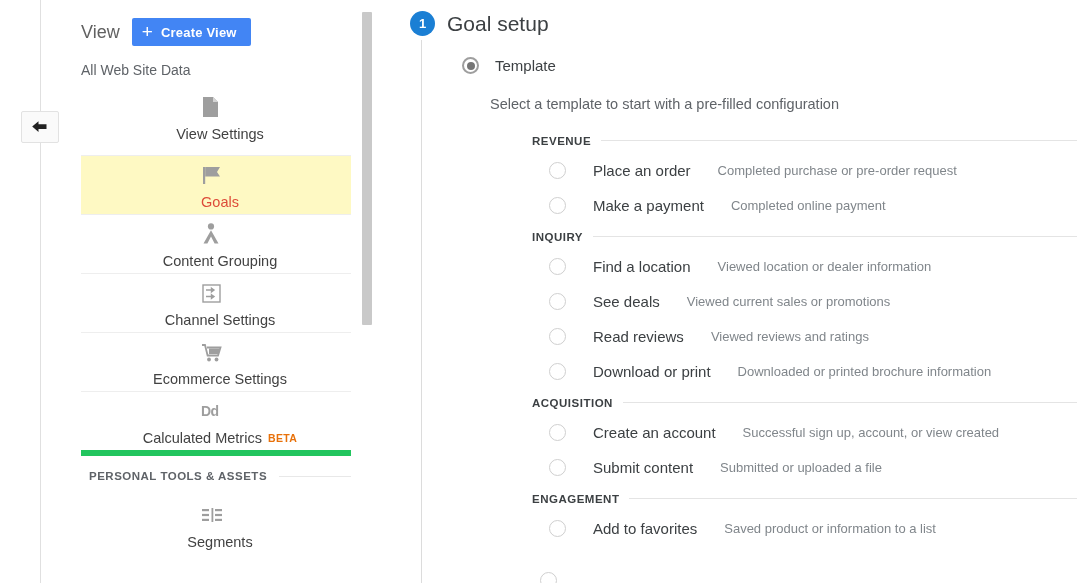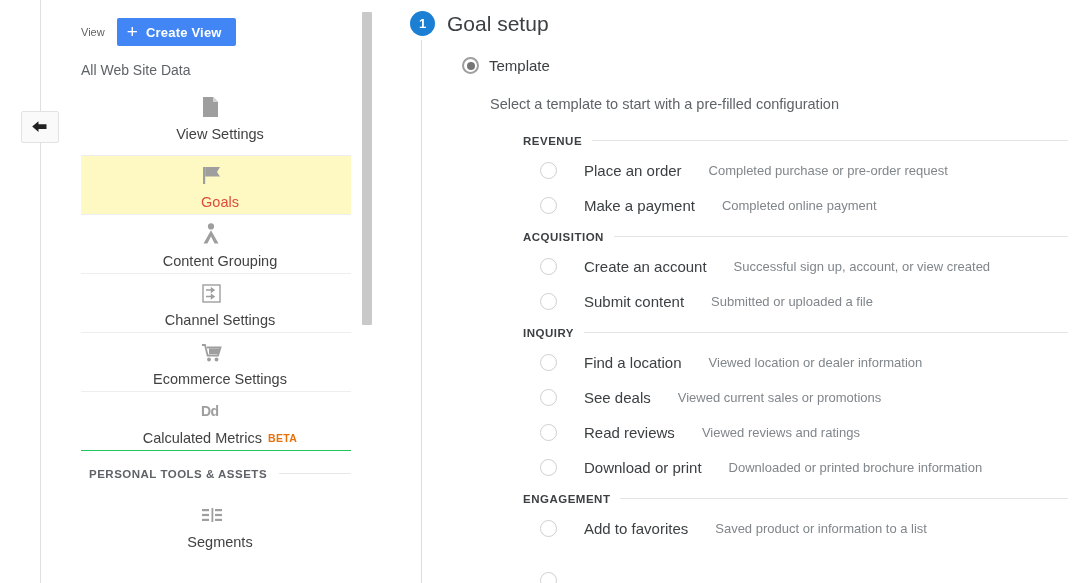--- a/index.html
+++ b/index.html
@@ -32,21 +32,21 @@
 
   
   .sidebar {
     position: absolute; left: 60px; top: 0; width: 300px; height: 583px;
     background: #fff;
   }
   .view-row {
     position: absolute; left: 21px; top: 18px;
     display: flex; align-items: center; gap: 12px;
   }
-  .view-label { font-size: 11px; color: #616161; }
+  .view-label { font-size: 18px; color: #616161; }
   .create-view-btn {
     background: #4285f4;
     color: #fff;
     font-size: 13px; font-weight: bold;
     padding: 0 14px 0 10px;
     height: 28px;
     border: none; border-radius: 2px;
     display: flex; align-items: center; gap: 8px;
     cursor: pointer;
     letter-spacing: .2px;
@@ -79,21 +79,21 @@
   .beta-tag {
     font-size: 10.5px; font-weight: bold; color: #e8710a;
     letter-spacing: .4px; margin-left: 6px; vertical-align: 1px;
   }
   .dd-glyph {
     font-size: 14px; font-weight: bold; color: #9e9e9e;
     letter-spacing: -0.5px;
   }
   .section-head {
     display: flex; align-items: center; gap: 12px;
-    border-top: 1px solid #22c55e;
+    border-top: 6px solid #22c55e;
     height: 46px; padding-left: 8px;
   }
   .section-head-text {
     font-size: 11.5px; font-weight: bold; color: #5f6368; letter-spacing: .5px;
     white-space: nowrap;
   }
   .section-head-rule { flex: 1; height: 1px; background: #e8e8e8; }
 
   
   .sb-track {
@@ -122,21 +122,21 @@
     color: #fff; font-size: 13px; font-weight: bold;
     display: flex; align-items: center; justify-content: center;
   }
   .step-title {
     position: absolute; left: 47px; top: 12px;
     font-size: 21px; color: #3c4043; font-weight: normal;
   }
 
   .template-row {
     position: absolute; left: 62px; top: 57px;
-    display: flex; align-items: center; gap: 10px;
+    display: flex; align-items: center; gap: 16px;
   }
   .template-label { font-size: 15px; color: #3c4043; }
   .template-desc {
     position: absolute; left: 90px; top: 96px;
     font-size: 14.5px; color: #5f6368;
   }
 
   
   .radio {
     width: 17px; height: 17px; border-radius: 50%;
@@ -145,21 +145,21 @@
     flex: 0 0 17px; cursor: pointer;
   }
   .radio.checked { border-color: #9e9e9e; }
   .radio.checked::after {
     content: ""; width: 8px; height: 8px; border-radius: 50%;
     background: #757575;
   }
   .radio.unchecked { border-width: 1.5px; border-color: #cfcfcf; }
 
   
-  .groups { position: absolute; left: 123px; top: 128px; width: 545px; }
+  .groups { position: absolute; left: 132px; top: 128px; width: 545px; }
   .group { margin-bottom: 1px; }
   .group-head { display: flex; align-items: center; gap: 10px; height: 25px; }
   .group-title {
     font-size: 11.5px; font-weight: bold; color: #3c4043;
     letter-spacing: .5px; white-space: nowrap;
   }
   .group-rule { flex: 1; height: 1px; background: #e4e4e4; }
 
   .option {
     display: flex; align-items: center; gap: 27px;
@@ -317,59 +317,59 @@
         </div>
         <div class="option">
           <span class="radio unchecked"></span>
           <span class="option-label">Make a payment</span>
           <span class="option-desc">Completed online payment</span>
         </div>
       </div>
 
       <div class="group">
         <div class="group-head">
+          <span class="group-title">INQUIRY</span>
+          <span class="group-rule"></span>
+        </div>
+        <div class="option">
+          <span class="radio unchecked"></span>
+          <span class="option-label">Find a location</span>
+          <span class="option-desc">Viewed location or dealer information</span>
+        </div>
+        <div class="option">
+          <span class="radio unchecked"></span>
+          <span class="option-label">See deals</span>
+          <span class="option-desc">Viewed current sales or promotions</span>
+        </div>
+        <div class="option">
+          <span class="radio unchecked"></span>
+          <span class="option-label">Read reviews</span>
+          <span class="option-desc">Viewed reviews and ratings</span>
+        </div>
+        <div class="option">
+          <span class="radio unchecked"></span>
+          <span class="option-label">Download or print</span>
+          <span class="option-desc">Downloaded or printed brochure information</span>
+        </div>
+      </div>
+
+      <div class="group">
+        <div class="group-head">
           <span class="group-title">ACQUISITION</span>
           <span class="group-rule"></span>
         </div>
         <div class="option">
           <span class="radio unchecked"></span>
           <span class="option-label">Create an account</span>
           <span class="option-desc">Successful sign up, account, or view created</span>
         </div>
         <div class="option">
           <span class="radio unchecked"></span>
           <span class="option-label">Submit content</span>
           <span class="option-desc">Submitted or uploaded a file</span>
-        </div>
-      </div>
-
-      <div class="group">
-        <div class="group-head">
-          <span class="group-title">INQUIRY</span>
-          <span class="group-rule"></span>
-        </div>
-        <div class="option">
-          <span class="radio unchecked"></span>
-          <span class="option-label">Find a location</span>
-          <span class="option-desc">Viewed location or dealer information</span>
-        </div>
-        <div class="option">
-          <span class="radio unchecked"></span>
-          <span class="option-label">See deals</span>
-          <span class="option-desc">Viewed current sales or promotions</span>
-        </div>
-        <div class="option">
-          <span class="radio unchecked"></span>
-          <span class="option-label">Read reviews</span>
-          <span class="option-desc">Viewed reviews and ratings</span>
-        </div>
-        <div class="option">
-          <span class="radio unchecked"></span>
-          <span class="option-label">Download or print</span>
-          <span class="option-desc">Downloaded or printed brochure information</span>
         </div>
       </div>
 
       <div class="group">
         <div class="group-head">
           <span class="group-title">ENGAGEMENT</span>
           <span class="group-rule"></span>
         </div>
         <div class="option">
           <span class="radio unchecked"></span>

